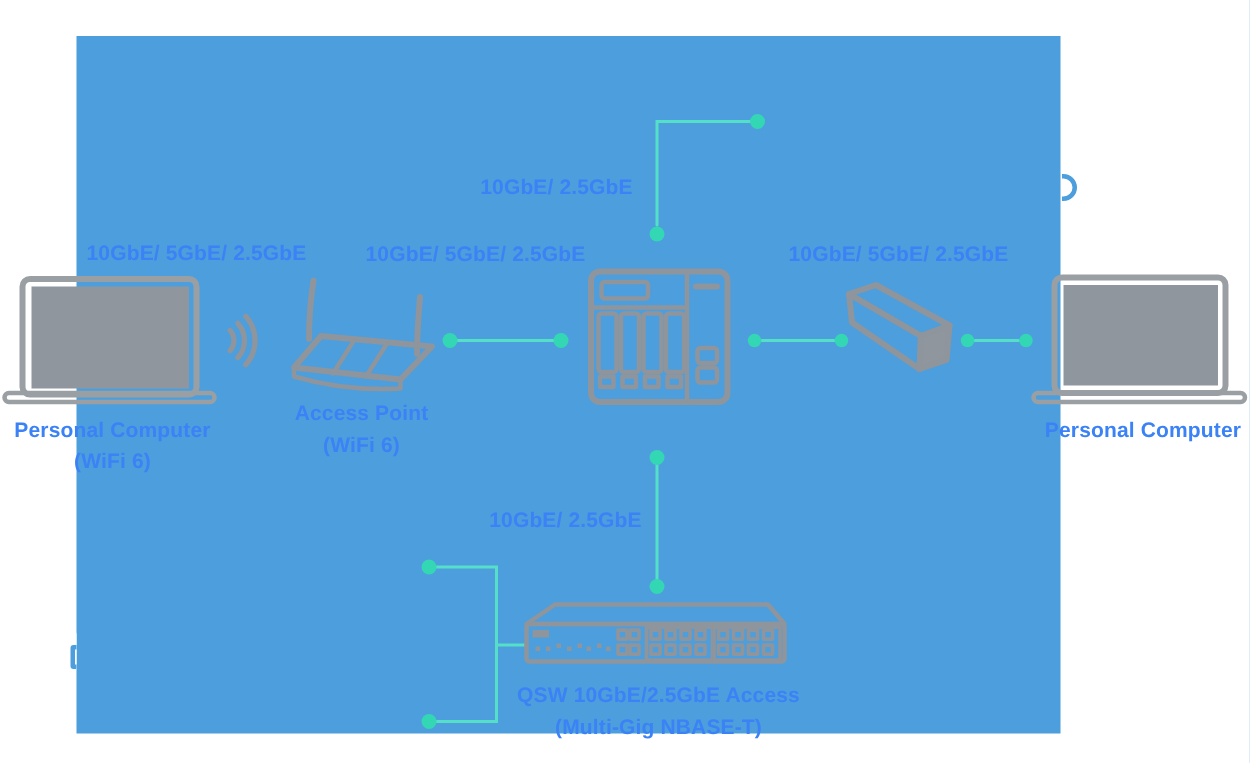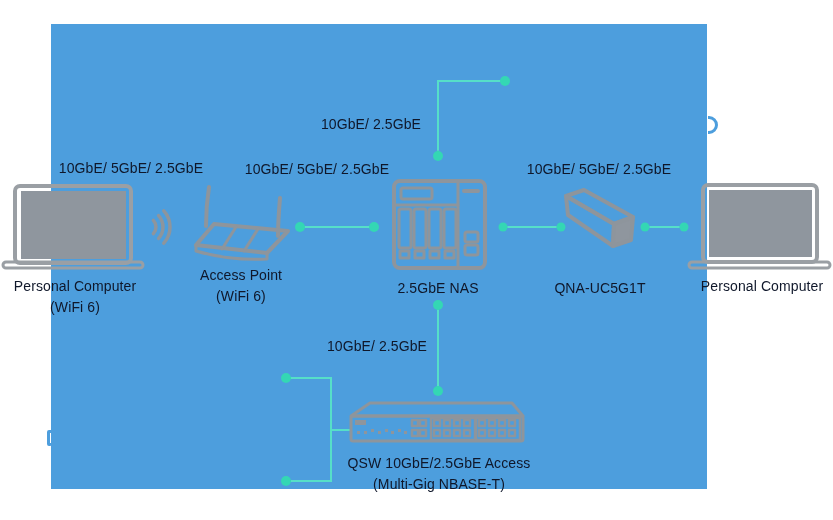--- a/index.html
+++ b/index.html
@@ -9,22 +9,22 @@
     font-family:"Liberation Sans", sans-serif;
   }
   #panel{
     position:absolute;left:51px;top:24px;width:656px;height:465px;
     background:#4D9EDD;
   }
   #overlay{position:absolute;left:0;top:0;width:833px;height:520px;}
   .lbl{
     position:absolute;
     transform:translateX(-50%);
-    color:#0f172a;
-    font-size:14px;font-weight:400;letter-spacing:.1px;
+    color:#3b82f6;
+    font-size:14px;font-weight:700;letter-spacing:.1px;
     white-space:nowrap;text-align:center;line-height:21px;
   }
   .frag{position:absolute;background:#ffffff;border-radius:2px;overflow:hidden;}
   .frag .blue-bit{position:absolute;border:3px solid #4D9EDD;border-radius:50%;}
 </style>
 </head>
 <body>
 
 <div id="canvas">
 
@@ -158,22 +158,20 @@
   <div class="lbl" style="left:377px;top:336px">10GbE/ 2.5GbE</div>
 
   <div class="lbl" style="left:75px;top:276px">
     <div>Personal Computer</div>
     <div>(WiFi 6)</div>
   </div>
   <div class="lbl" style="left:241px;top:265px">
     <div>Access Point</div>
     <div>(WiFi 6)</div>
   </div>
-  <div class="lbl" style="left:438px;top:278px">2.5GbE NAS</div>
-  <div class="lbl" style="left:600px;top:278px">QNA-UC5G1T</div>
   <div class="lbl" style="left:762px;top:276px">Personal Computer</div>
   <div class="lbl" style="left:439px;top:453px">
     <div>QSW 10GbE/2.5GbE Access</div>
     <div>(Multi-Gig NBASE-T)</div>
   </div>
 
   <div class="frag" style="left:708px;top:107px;width:13px;height:31px">
     <span class="blue-bit" style="left:-8px;top:9px;width:12px;height:12px"></span>
   </div>
   <div class="frag" style="left:36px;top:421px;width:15px;height:26px">

